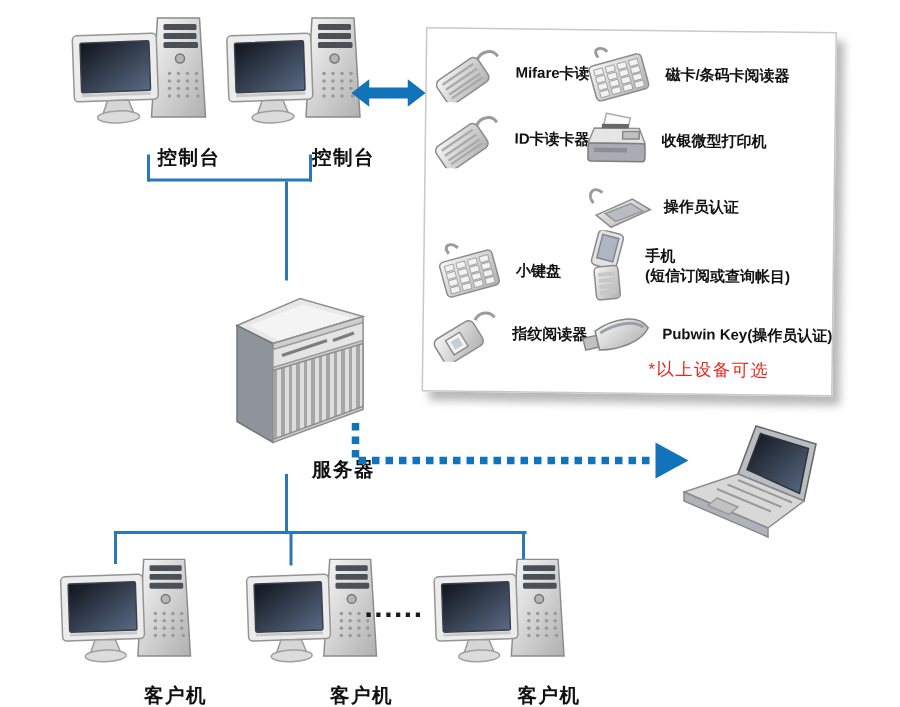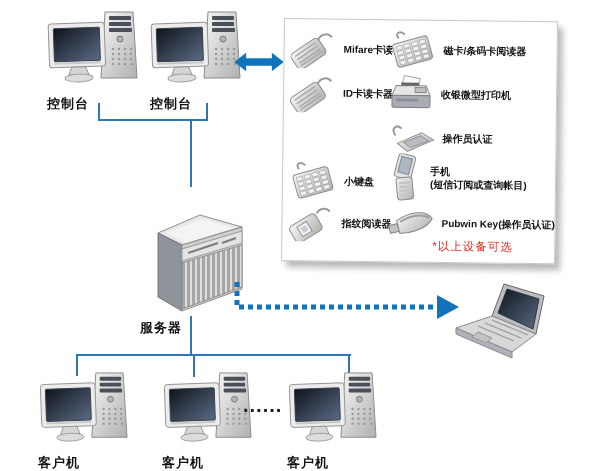--- a/index.html
+++ b/index.html
@@ -1,19 +1,19 @@
 <!DOCTYPE html>
 <html><head>
 <meta charset="utf-8">
 <style>
   html,body{margin:0;padding:0;background:#fff;}
   .canvas{position:relative;width:600px;height:471px;background:#fff;overflow:hidden;
           font-family:"Liberation Sans","DejaVu Sans",sans-serif;}
   .abs{position:absolute;}
-  .node{position:absolute;text-align:left;}
+  .node{position:absolute;text-align:right;}
   .nlabel{font-size:13px;font-weight:bold;color:#111;margin-top:2px;letter-spacing:1px;}
   .ln{position:absolute;background:#2c78b6;}
   .panel{position:absolute;left:284px;top:18px;width:272px;height:241px;background:#fff;
          border:1px solid #c9c9c9;box-shadow:5px 6px 6px rgba(0,0,0,0.28);
          transform:rotate(0.7deg);transform-origin:top left;}
   .prow{position:absolute;display:flex;align-items:center;height:42px;}
   .picon{flex:0 0 auto;}
   .plabel{font-size:10px;font-weight:bold;color:#111;margin-left:7px;white-space:nowrap;line-height:13px;}
   .pnote{position:absolute;left:150px;top:218px;font-size:11.5px;font-weight:normal;color:#e8251d;
          letter-spacing:1px;white-space:nowrap;}
@@ -276,21 +276,21 @@
     </div>
 
     <div class="pnote">*以上设备可选</div>
   </div>
 
   <div class="ln" style="left:98px;top:103px;width:2px;height:18px"></div>
   <div class="ln" style="left:206px;top:103px;width:2px;height:18px"></div>
   <div class="ln" style="left:98px;top:119px;width:110px;height:2px"></div>
   <div class="ln" style="left:190px;top:121px;width:2px;height:66px"></div>
 
-  <div class="node" style="left:140px;top:201px;width:110px">
+  <div class="node" style="left:140px;top:185px;width:110px">
     <svg width="110" height="112">
         <use href="#sym-server"></use>
       </svg>
     <div class="nlabel">服务器</div>
   </div>
 
   <svg class="abs" style="left:225px;top:280px" width="250" height="45" viewBox="0 0 250 45">
     <path d="M12 2 V27 H212" fill="none" stroke="#1173ba" stroke-width="5" stroke-dasharray="5 4"></path>
     <polygon points="212,15 234,27 212,39" fill="#1173ba"></polygon>
   </svg>

